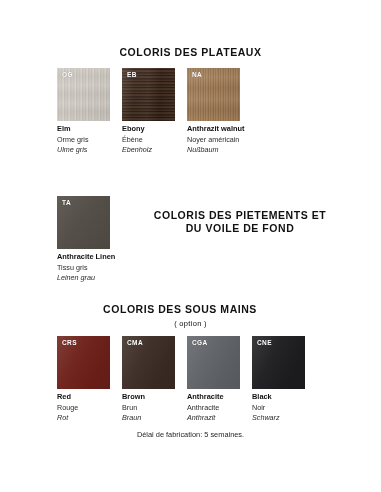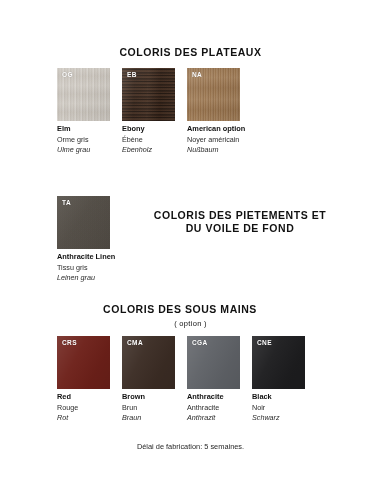--- a/index.html
+++ b/index.html
@@ -186,21 +186,21 @@
   #swatch-linen-block { position: absolute; left: 57px; top: 196px; width: 120px; }
   #title-pietements  { position: absolute; left: 122px; top: 209px; width: 236px; }
 
   #title-sousmains { position: absolute; left: 4px; top: 303px; width: 352px; }
   #subtitle-option { position: absolute; left: 0; top: 318px; width: 381px; }
   #row-sousmains   { left: 57px; top: 336px; }
 
   #footer-note {
     position: absolute;
     left: 0;
-    top: 442px;
+    top: 430px;
     width: 381px;
     text-align: center;
     font-size: 7.4px;
     color: #262626;
   }
 </style>
 </head>
 <body>
 
 <div class="page">
@@ -211,21 +211,21 @@
 
     <div class="swatch-cell">
       <div class="swatch" style="background:#c3bdb4;">
         <div class="grain grain-elm"></div>
         <div class="sheen-soft"></div>
         <span class="swatch-code light-code">OG</span>
       </div>
       <div class="caption">
         <div class="cap-name">Elm</div>
         <div class="cap-fr">Orme gris</div>
-        <div class="cap-de">Ulme grau</div>
+        <div class="cap-de">Ulme gris</div>
       </div>
     </div>
 
     <div class="swatch-cell">
       <div class="swatch" style="background:#4a3325;">
         <div class="grain grain-ebony"></div>
         <div class="sheen"></div>
         <span class="swatch-code dark-code">EB</span>
       </div>
       <div class="caption">
@@ -235,21 +235,21 @@
       </div>
     </div>
 
     <div class="swatch-cell">
       <div class="swatch" style="background:#9a7349;">
         <div class="grain grain-walnut"></div>
         <div class="sheen-soft"></div>
         <span class="swatch-code dark-code">NA</span>
       </div>
       <div class="caption">
-        <div class="cap-name">American option</div>
+        <div class="cap-name">Anthrazit walnut</div>
         <div class="cap-fr">Noyer américain</div>
         <div class="cap-de">Nußbaum</div>
       </div>
     </div>
 
   </div>
 
   <div id="swatch-linen-block">
     <div class="swatch" style="background:#4e4840;">
       <div class="grain grain-linen"></div>

